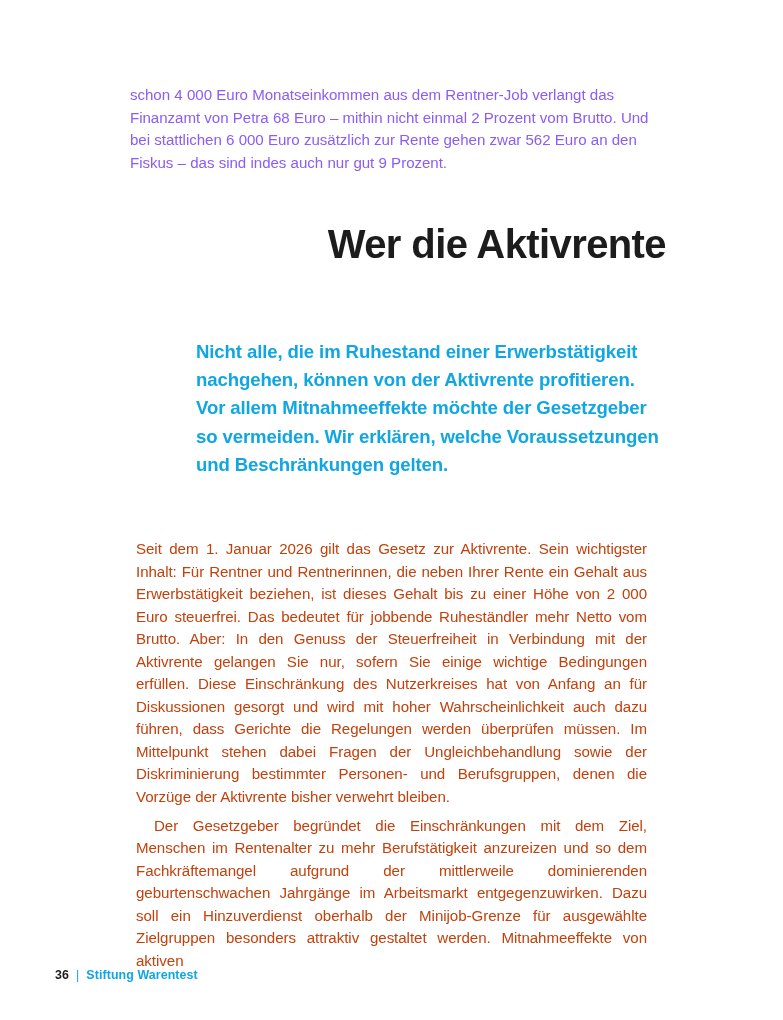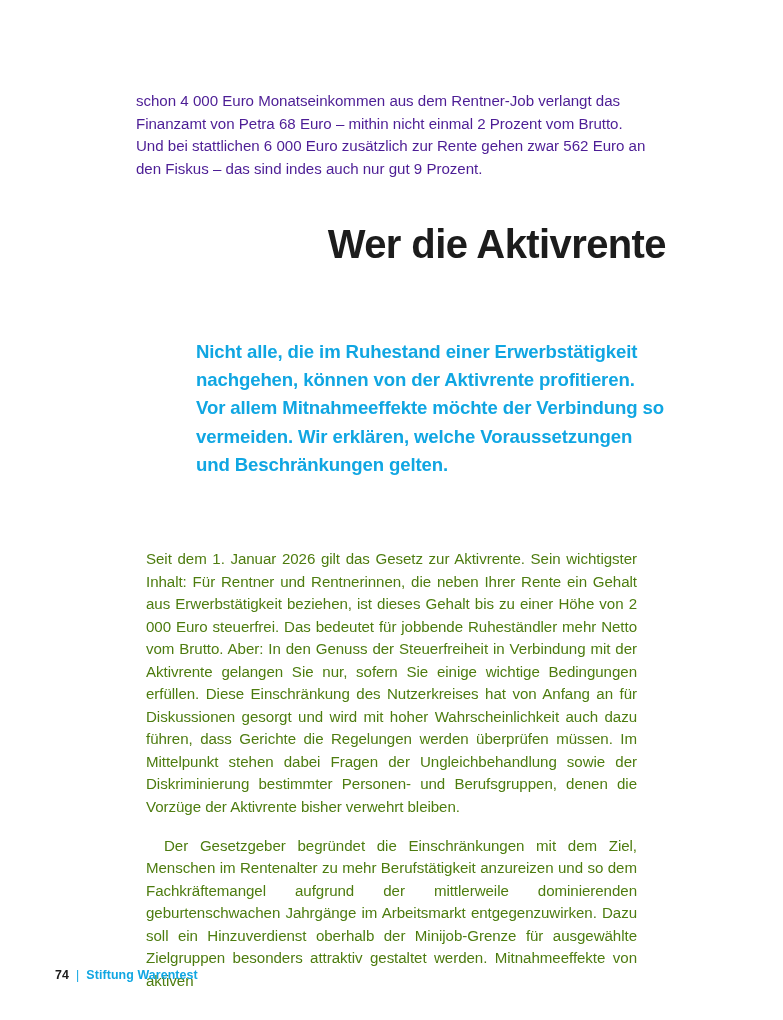--- a/index.html
+++ b/index.html
@@ -24,24 +24,24 @@
   }
 
   
   .intro-block {
     position: absolute;
     left: 130px;
     top: 84px;
     width: 522px;
   }
   .intro-para {
-    margin: 6px;
+    margin: 0;
     font-size: 15.1px;
     line-height: 22.6px;
-    color: #4c1d95;
+    color: #8b5cf6;
     text-align: left;
     letter-spacing: -0.04px;
     word-spacing: 0.1px;
   }
 
   
   .headline-block {
     position: absolute;
     left: 196px;
     top: 222px;
@@ -74,24 +74,24 @@
   }
 
   
   .body-block {
     position: absolute;
     left: 130px;
     top: 532px;
     width: 523px;
   }
   .body-para {
-    margin: 16px;
+    margin: 6px;
     font-size: 15.1px;
     line-height: 22.55px;
-    color: #4d7c0f;
+    color: #c2410c;
     text-align: justify;
     text-justify: inter-word;
     hyphens: manual;
     letter-spacing: -0.05px;
   }
   .body-para + .body-para {
     text-indent: 18px;
   }
   .body-para:last-child {
     text-align: justify;
@@ -131,27 +131,27 @@
     <p class="intro-para">schon 4 000 Euro Monatseinkommen aus dem Rentner-Job verlangt das Finanzamt von Petra 68 Euro – mithin nicht einmal 2 Prozent vom Brutto. Und bei stattlichen 6 000 Euro zusätzlich zur Rente gehen zwar 562 Euro an den Fiskus – das sind indes auch nur gut 9 Prozent.</p>
   </div>
 
   <div class="headline-block">
     <h1 class="headline">
       <span>Wer die Aktivrente</span><br>
     </h1>
   </div>
 
   <div class="lead-block">
-    <p class="lead">Nicht alle, die im Ruhestand einer Erwerbstätigkeit nachgehen, können von der Aktivrente profitieren. Vor allem Mitnahmeeffekte möchte der Verbindung so vermeiden. Wir erklären, welche Voraussetzungen und Beschränkungen gelten.</p>
+    <p class="lead">Nicht alle, die im Ruhestand einer Erwerbstätigkeit nachgehen, können von der Aktivrente profitieren. Vor allem Mitnahmeeffekte möchte der Gesetzgeber so vermeiden. Wir erklären, welche Voraussetzungen und Beschränkungen gelten.</p>
   </div>
 
   <div class="body-block">
     <p class="body-para">Seit dem 1. Januar 2026 gilt das Gesetz zur Aktivrente. Sein wichtigster Inhalt: Für Rentner und Rentnerinnen, die neben Ihrer Rente ein Gehalt aus Erwerbstätigkeit beziehen, ist dieses Gehalt bis zu einer Höhe von 2 000 Euro steuerfrei. Das bedeutet für jobbende Ruheständler mehr Netto vom Brutto. Aber: In den Genuss der Steuerfreiheit in Verbindung mit der Aktivrente gelangen Sie nur, sofern Sie einige wichtige Bedingungen erfüllen. Diese Einschränkung des Nutzerkreises hat von Anfang an für Diskussionen gesorgt und wird mit hoher Wahrscheinlichkeit auch dazu führen, dass Gerichte die Regelungen werden überprüfen müssen. Im Mittelpunkt stehen dabei Fragen der Ungleichbehandlung sowie der Diskriminierung bestimmter Personen- und Berufsgruppen, denen die Vorzüge der Aktivrente bisher verwehrt bleiben.</p>
     <p class="body-para">Der Gesetzgeber begründet die Einschränkungen mit dem Ziel, Menschen im Rentenalter zu mehr Berufstätigkeit anzureizen und so dem Fachkräftemangel aufgrund der mittlerweile dominierenden geburtenschwachen Jahrgänge im Arbeitsmarkt entgegenzuwirken. Dazu soll ein Hinzuverdienst oberhalb der Minijob-Grenze für ausgewählte Zielgruppen besonders attraktiv gestaltet werden. Mitnahmeeffekte von aktiven</p>
   </div>
 
   <div class="footer">
-    <span class="footer-page">74</span>
+    <span class="footer-page">36</span>
     <span class="footer-sep">|</span>
     <span class="footer-brand">Stiftung Warentest</span>
   </div>
 
 </div>
 
 </body></html>

